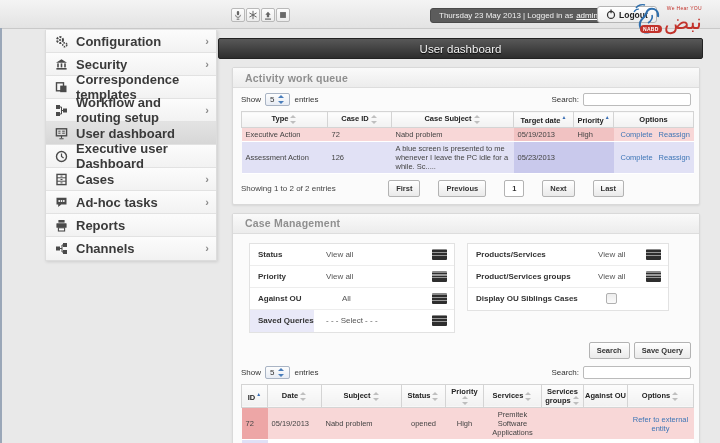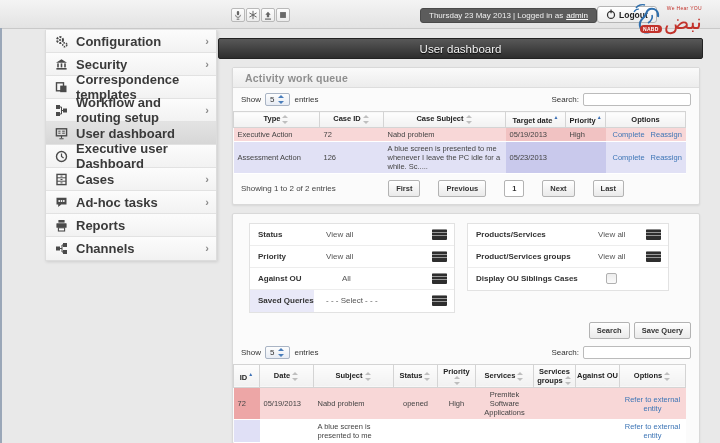--- a/index.html
+++ b/index.html
@@ -4,21 +4,21 @@
 <style>
   *{box-sizing:border-box;margin:0;padding:0}
   html,body{width:720px;height:443px}
   body{position:relative;overflow:hidden;background:#e9e9e9;font-family:"Liberation Sans",sans-serif;color:#333}
   body::after{content:"";position:absolute;left:0;top:28px;bottom:0;width:2px;background:#9aa7b8}
 
   
   .topbar{position:absolute;left:0;top:0;width:720px;height:29px;background:linear-gradient(#f4f4f4,#e3e3e3);border-bottom:1px solid #c9c9c9}
   .mini-toolbar{position:absolute;left:231px;top:8px;display:flex;gap:1px}
   .mini-btn{width:14px;height:14px;border:1px solid #b9b9b9;background:linear-gradient(#fdfdfd,#ececec);border-radius:2px;display:flex;align-items:center;justify-content:center;padding:0;cursor:pointer}
-  .session-badge{position:absolute;left:420px;top:8px;height:15px;background:#5c5c5c;border:1px solid #4a4a4a;border-radius:3px;color:#f0f0f0;font-size:8px;display:flex;align-items:center;padding:0 8px;gap:3px;white-space:nowrap}
+  .session-badge{position:absolute;left:430px;top:8px;height:15px;background:#5c5c5c;border:1px solid #4a4a4a;border-radius:3px;color:#f0f0f0;font-size:8px;display:flex;align-items:center;padding:0 8px;gap:3px;white-space:nowrap}
   .session-user{color:#fff;text-decoration:underline;cursor:pointer}
   .logout-btn{position:absolute;left:597px;top:6px;height:17px;border:1px solid #b5b5b5;border-radius:3px;background:linear-gradient(#fff,#ededed);font-size:8.5px;font-weight:bold;color:#222;display:flex;align-items:center;gap:3px;padding:0 8px;cursor:pointer;font-family:inherit}
   .logo{position:absolute;right:2px;top:1px;width:86px;height:37px;display:flex;align-items:center}
   .logo-right{margin-left:2px;text-align:right}
   .logo-tagline{font-size:5px;color:#c2322b;letter-spacing:.3px}
   .logo-arabic{font-size:21px;font-weight:normal;color:#c2322b;line-height:1.05}
   .logo-brand{position:absolute;left:8px;bottom:5px;background:#c2322b;color:#fff;font-size:5px;font-weight:bold;padding:1px 3px;border-radius:6px;letter-spacing:.3px}
 
   
   .sidebar{position:absolute;left:45px;top:30px;width:172px;background:#f7f7f7;border:1px solid #dcdcdc;border-top:none;box-shadow:1px 1px 3px rgba(0,0,0,.12)}
@@ -37,21 +37,21 @@
 
   .controls{display:flex;justify-content:space-between;align-items:center;padding:5px 8px;font-size:8px;color:#333}
   .show-group{display:flex;align-items:center}
   .select-box{display:inline-flex;align-items:center;margin:0 4px;border:1px solid #a9b4c4;background:linear-gradient(#fdfdfd,#e7ecf4);border-radius:2px;padding:1px 4px;gap:4px;font-size:8px;cursor:pointer}
   .ud{display:inline-block;position:relative;width:7px;height:9px}
   .ud::before{content:"";position:absolute;top:0;left:0;border-left:3.5px solid transparent;border-right:3.5px solid transparent;border-bottom:3.5px solid #4a7ebb}
   .ud::after{content:"";position:absolute;bottom:0;left:0;border-left:3.5px solid transparent;border-right:3.5px solid transparent;border-top:3.5px solid #4a7ebb}
   .search-group{display:flex;align-items:center;gap:4px}
   .search-input{width:108px;height:13px;border:1px solid #bbb;border-radius:2px;background:#fff;font-family:inherit;font-size:8px;padding:0 3px}
 
-  .grid{width:calc(100% - 16px);margin:0 0;border-collapse:collapse;font-size:7.5px;color:#444;table-layout:fixed}
+  .grid{width:calc(100% - 16px);margin:0 8px;border-collapse:collapse;font-size:7.5px;color:#444;table-layout:fixed}
   .grid th{border:1px solid #d4d4d4;background:linear-gradient(#fdfdfd,#f1f1f1);font-size:7.5px;font-weight:bold;color:#222;padding:2px 1px;text-align:center;cursor:pointer}
   .grid td{padding:2px 4px;vertical-align:middle;border-bottom:1px solid #fff;overflow:hidden}
   .sort{display:inline-block;width:7px;height:9px;position:relative;margin-left:2px;vertical-align:middle;opacity:.5}
   .sort::before{content:"";position:absolute;top:0;left:0;border-left:3px solid transparent;border-right:3px solid transparent;border-bottom:3px solid #888}
   .sort::after{content:"";position:absolute;bottom:0;left:0;border-left:3px solid transparent;border-right:3px solid transparent;border-top:3px solid #888}
   sup.asc{color:#3b6fb5;font-size:5px;vertical-align:super;margin-left:1px}
   .row-pink td{background:#f8d7d7}
   .row-lav td{background:#e1e1f5}
   .activity-grid tr.row-pink td.col-hl{background:#f1c2c2}
   .activity-grid tr.row-lav td.col-hl{background:#c9c9ec}
@@ -322,20 +322,21 @@
         <button class="btn">First</button>
         <button class="btn">Previous</button>
         <button class="btn active">1</button>
         <button class="btn">Next</button>
         <button class="btn">Last</button>
       </div>
     </div>
   </section>
 
   <section class="panel">
+    <div class="panel-head">Case Management</div>
     <div class="filters">
       <div class="fcol fcol-left">
         <div class="frow">
           <span class="flabel">Status</span>
           <span class="fvalue">View all</span>
           <span class="flist"></span>
         </div>
         <div class="frow">
           <span class="flabel">Priority</span>
           <span class="fvalue">View all</span>

